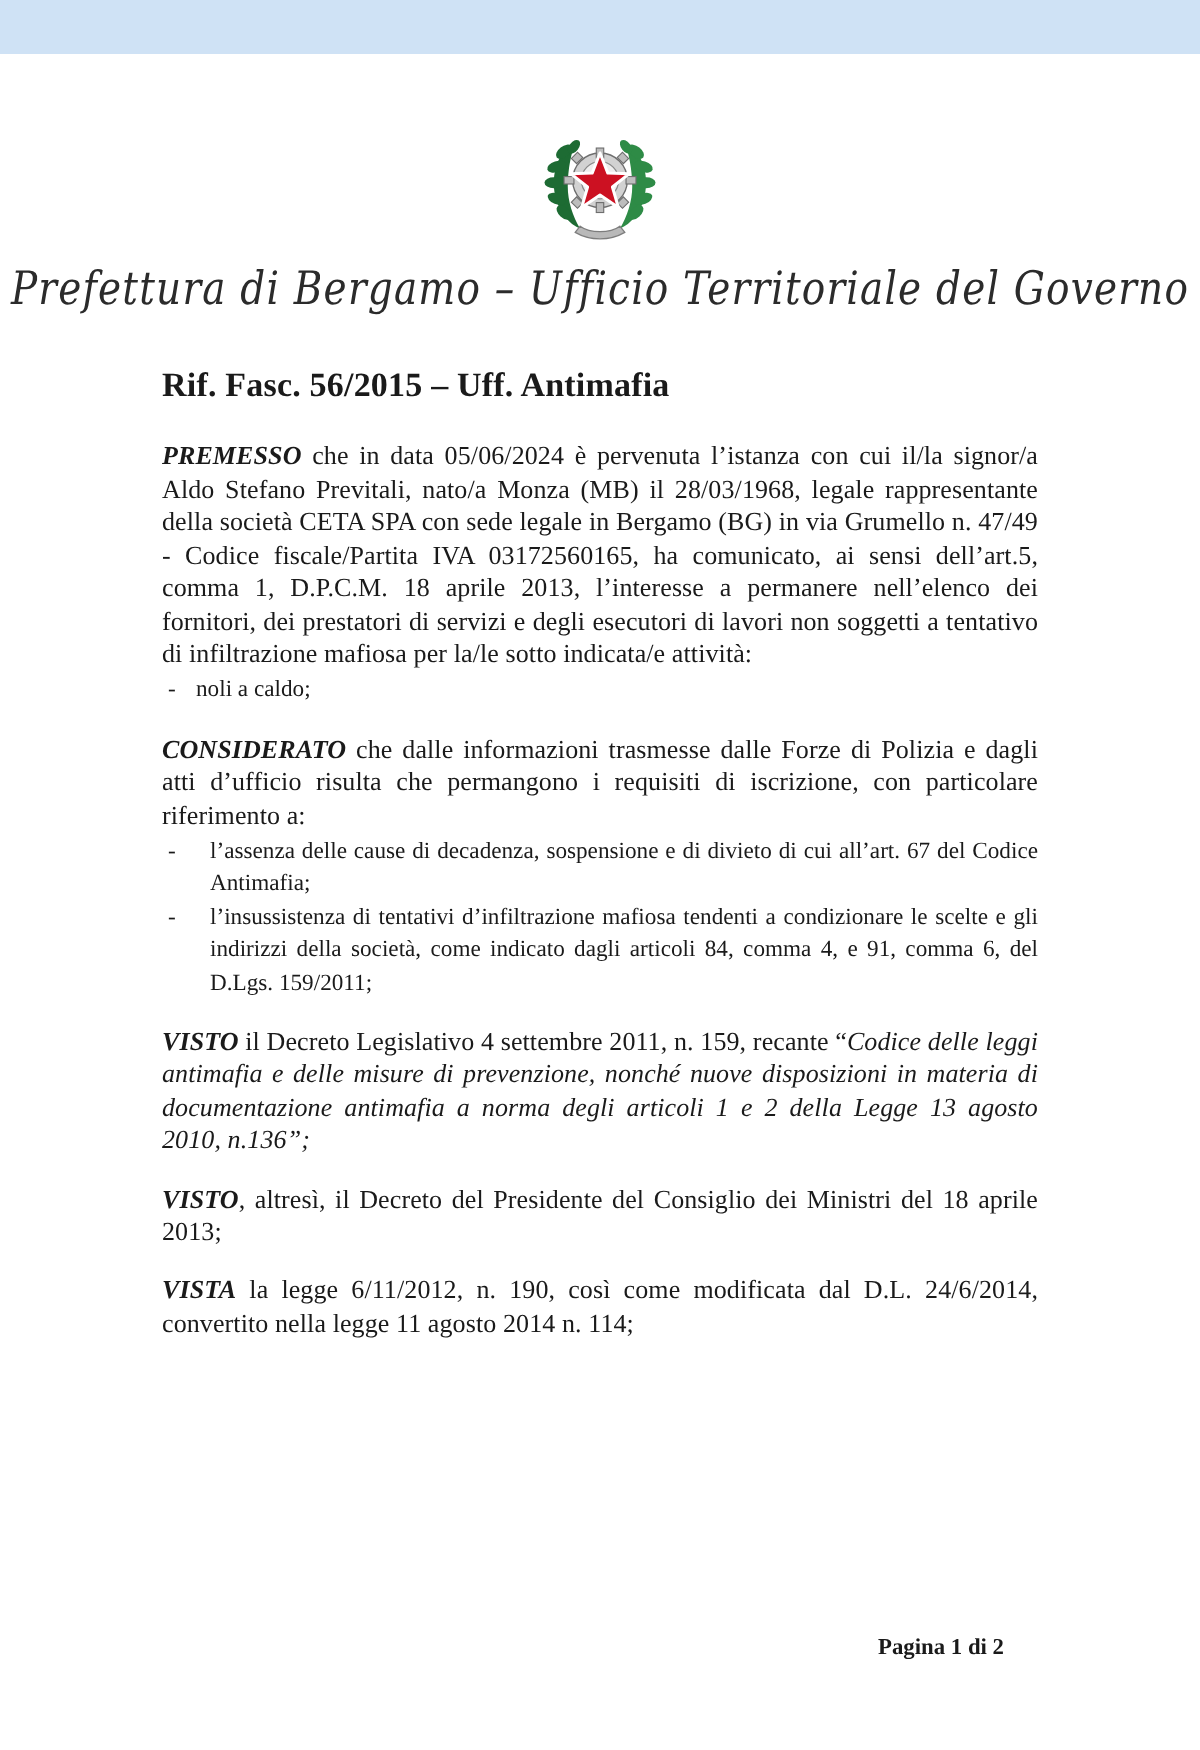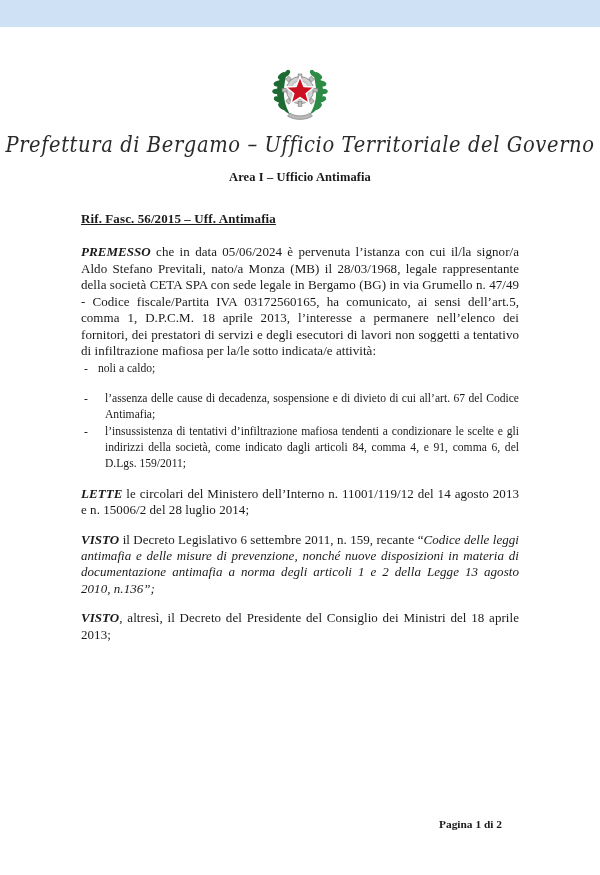--- a/index.html
+++ b/index.html
@@ -66,25 +66,24 @@
     letter-spacing: 0.1px;
   }
 
   
   .body-area {
     margin: 0 auto;
     padding-top: 26px;
     width: 438px;
   }
   .ref-line {
-    font-size: 13px;
+    font-size: 17px;
     font-weight: bold;
     letter-spacing: 0.1px;
     margin-bottom: 17px;
-    text-decoration: underline;
   }
   .para {
     font-size: 13px;
     line-height: 16.4px;
     text-align: justify;
     text-justify: inter-word;
     margin: 0 0 13px 0;
     letter-spacing: 0.05px;
   }
   .para.tight { margin-bottom: 2px; }
@@ -177,57 +176,59 @@
         <rect x="65" y="26" width="7" height="6" transform="rotate(45 68.5 29)"></rect>
         <rect x="28" y="62" width="7" height="6" transform="rotate(45 31.5 65)"></rect>
         <rect x="65" y="62" width="7" height="6" transform="rotate(-45 68.5 65)"></rect>
       </g>
       <circle cx="50" cy="47" r="15" fill="#eeeeee" stroke="#8a8a8a" stroke-width="1"></circle>
 
       <path d="M50 25 L56.3 41.2 L73.4 41.8 L60 52.4 L64.8 68.9 L50 58.9 L35.2 68.9 L40 52.4 L26.6 41.8 L43.7 41.2 Z" fill="#cc1122" stroke="#ffffff" stroke-width="2.4" stroke-linejoin="round"></path>
     </svg>
 
     <div class="office-script">Prefettura di Bergamo –  Ufficio Territoriale del Governo</div>
-    <div class="office-sub">Area I – Ufficio Antimafia</div>
   </div>
 
   <div class="body-area">
 
     <div class="ref-line">Rif. Fasc. 56/2015 – Uff. Antimafia</div>
 
     <p class="para tight">
       <span class="lead">PREMESSO</span><span> che in data 05/06/2024 è pervenuta l’istanza con cui il/la signor/a Aldo Stefano Previtali, nato/a  Monza (MB) il 28/03/1968, legale rappresentante della società CETA SPA con sede legale in Bergamo (BG) in via Grumello n. 47/49 - Codice fiscale/Partita IVA 03172560165, ha comunicato, ai sensi dell’art.5, comma 1, D.P.C.M. 18 aprile 2013, l’interesse a permanere nell’elenco dei fornitori, dei prestatori di servizi e degli esecutori di lavori non soggetti a tentativo di infiltrazione mafiosa per la/le sotto indicata/e attività:</span>
     </p>
 
     <ul class="bullets indent-narrow">
       <li>
         <span class="dash">-</span><span>noli a caldo;</span>
       </li>
     </ul>
 
+    <p class="para tight">
+      <span class="lead">CONSIDERATO</span><span> che dalle informazioni trasmesse dalle Forze di Polizia e dagli atti d’ufficio risulta che permangono i requisiti di iscrizione, con particolare riferimento a:</span>
+    </p>
 
     <ul class="bullets indent-wide">
       <li>
         <span class="dash">-</span><span>l’assenza delle cause di decadenza, sospensione e di divieto di cui all’art. 67 del Codice Antimafia;</span>
       </li>
       <li>
         <span class="dash">-</span><span>l’insussistenza di tentativi d’infiltrazione mafiosa tendenti a condizionare le scelte e gli indirizzi della società, come indicato dagli articoli 84, comma 4, e 91, comma 6, del D.Lgs. 159/2011;</span>
       </li>
     </ul>
 
+
     <p class="para">
-      <span class="lead">LETTE</span><span> le circolari del Ministero dell’Interno n. 11001/119/12 del 14 agosto 2013 e n. 15006/2 del 28 luglio 2014;</span>
-    </p>
-
-    <p class="para">
-      <span class="lead">VISTO</span><span> il Decreto Legislativo 6 settembre 2011, n. 159, recante “</span><span class="it">Codice delle leggi antimafia e delle misure di prevenzione, nonché nuove disposizioni in materia di documentazione antimafia a norma degli articoli 1 e 2 della Legge 13 agosto 2010, n.136</span><span class="it">”;</span>
+      <span class="lead">VISTO</span><span> il Decreto Legislativo 4 settembre 2011, n. 159, recante “</span><span class="it">Codice delle leggi antimafia e delle misure di prevenzione, nonché nuove disposizioni in materia di documentazione antimafia a norma degli articoli 1 e 2 della Legge 13 agosto 2010, n.136</span><span class="it">”;</span>
     </p>
 
     <p class="para">
       <span class="lead">VISTO</span><span>, altresì, il Decreto del Presidente del Consiglio dei Ministri del 18 aprile 2013;</span>
     </p>
 
+    <p class="para">
+      <span class="lead">VISTA</span><span> la legge 6/11/2012, n. 190, così come modificata dal D.L. 24/6/2014, convertito nella legge 11 agosto 2014 n. 114;</span>
+    </p>
 
   </div>
 
   <div class="footer">Pagina 1 di 2</div>
 
 </div>
 
 </body></html>

